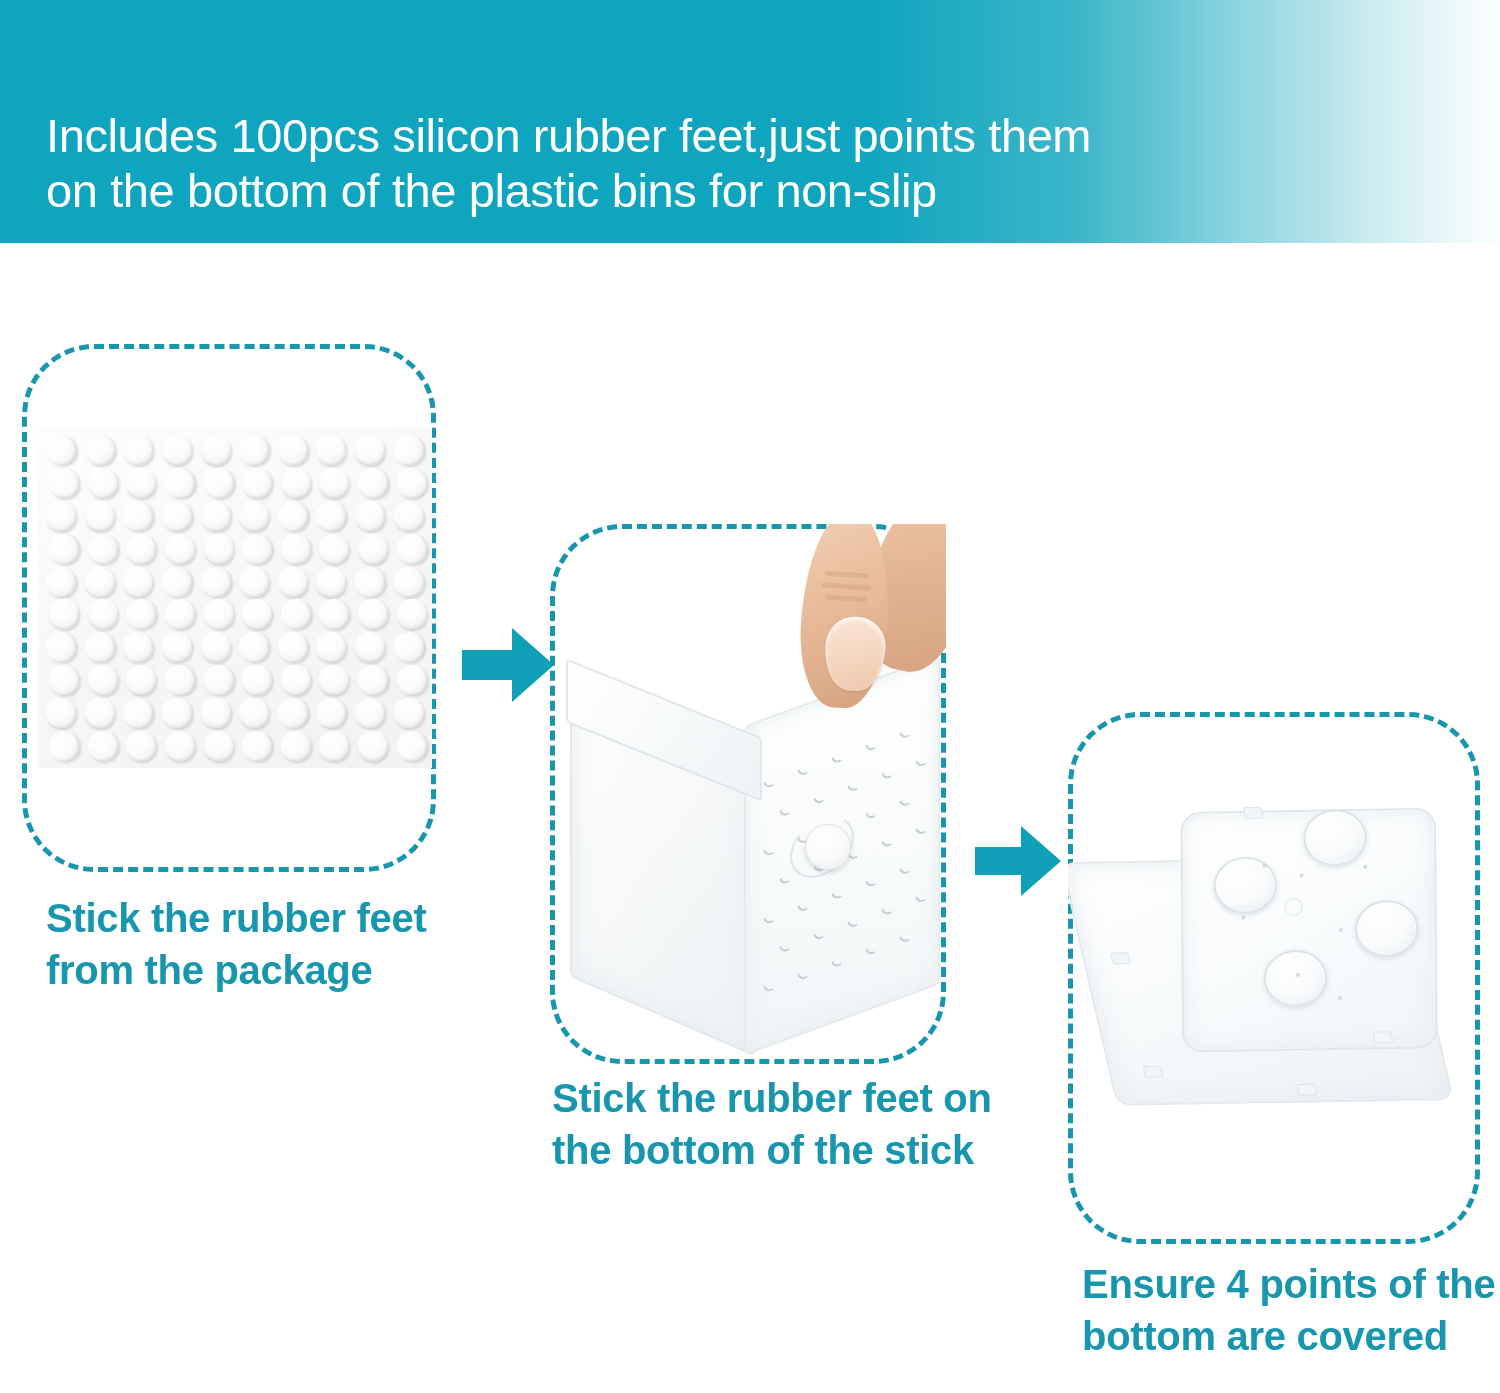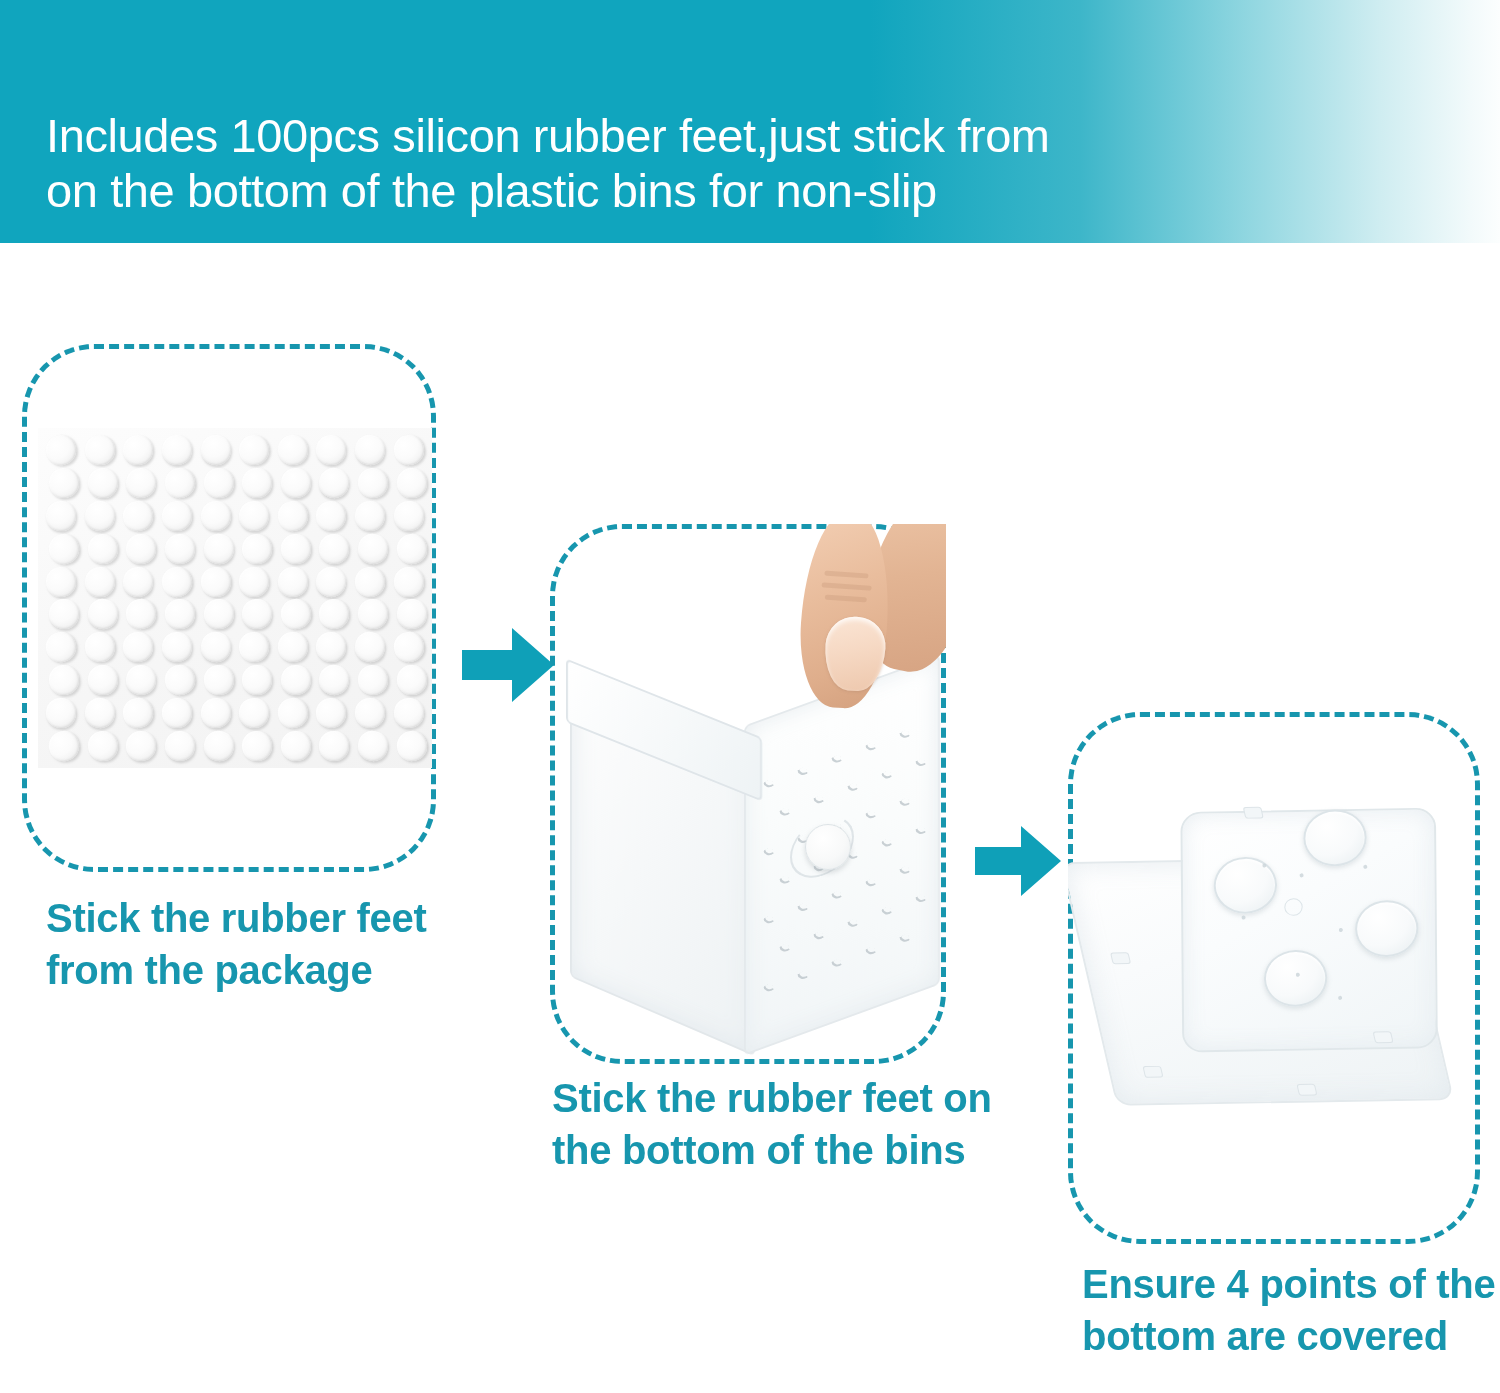--- a/index.html
+++ b/index.html
@@ -219,21 +219,21 @@
   .speck {
     position:absolute; width:4px; height:4px; border-radius:50%;
     background:rgba(205,214,219,.85);
   }
 </style>
 </head>
 <body>
 
 <div class="header">
   <div class="header-sub">
-    <div>Includes 100pcs silicon rubber feet,just stick from</div>
+    <div>Includes 100pcs silicon rubber feet,just points them</div>
     <div>on the bottom of the plastic bins for non-slip</div>
   </div>
 </div>
 
 <div class="panel" id="panel-1"></div>
 
 <div class="feet-sheet" id="feet-sheet">
     <div class="foot-dot" style="transform: translate(0px, 0px) rotate(-15deg);"></div>
     <div class="foot-dot" style="transform: translate(0px, 0px) rotate(-8deg);"></div>
     <div class="foot-dot" style="transform: translate(0px, 0px) rotate(-1deg);"></div>
@@ -396,21 +396,21 @@
     <div class="finger" id="finger-mid"></div>
     <div class="finger" id="finger-index">
       <div class="nail"></div>
       <div class="knuckle" style="left:20px; top:60px;"></div>
       <div class="knuckle" style="left:18px; top:72px; width:50px;"></div>
       <div class="knuckle" style="left:22px; top:84px; width:42px;"></div>
     </div>
   </div>
 </div>
 
-<div class="caption" id="caption-2">Stick the rubber feet on the bottom of the bins</div>
+<div class="caption" id="caption-2">Stick the rubber feet on the bottom of the stick</div>
 
 <div class="arrow" id="arrow-2">
   <svg width="86" height="70" viewBox="0 0 86 70">
     <polygon points="0,21 46,21 46,0 86,35 46,70 46,49 0,49" fill="#0FA0B8"></polygon>
   </svg>
 </div>
 
 <div class="panel" id="panel-3"></div>
 
 <div class="p3-stage">

